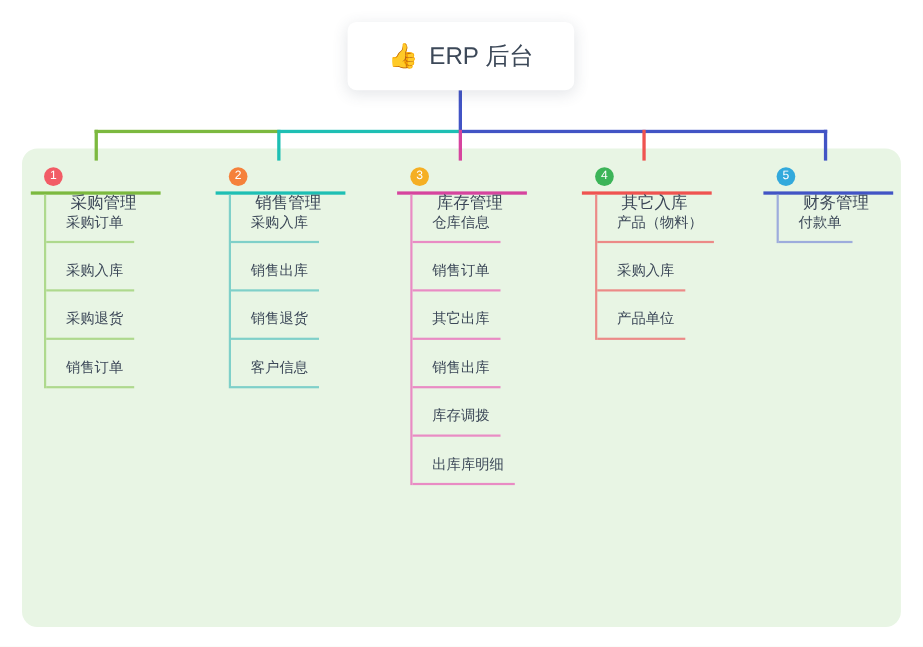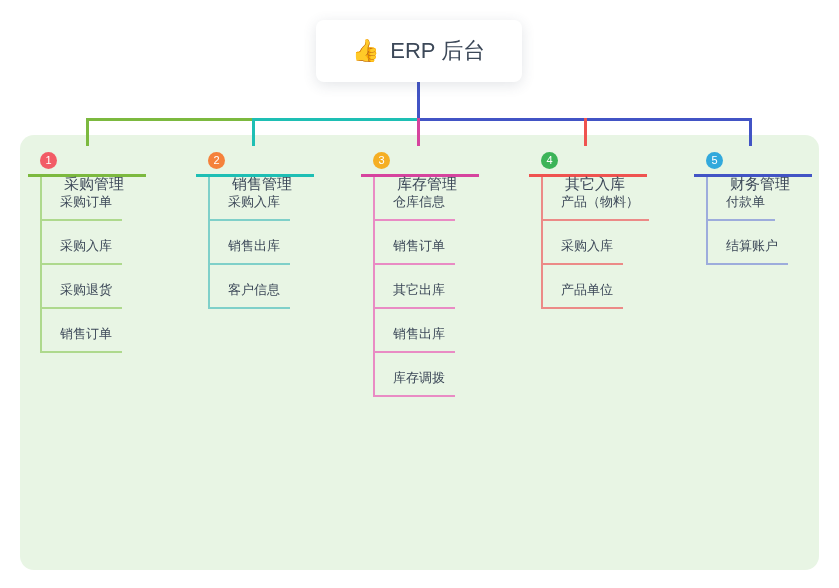--- a/index.html
+++ b/index.html
@@ -103,35 +103,37 @@
 </div>
 
 <div class="branch b2">
   <div class="branch-header">
     <span class="badge badge2">2</span>
     <span class="branch-label">销售管理</span>
   </div>
   <div class="children">
     <div class="child">采购入库</div>
     <div class="child">销售出库</div>
+    <div class="child">销售退货</div>
     <div class="child">客户信息</div>
   </div>
 </div>
 
 <div class="branch b3">
   <div class="branch-header">
     <span class="badge badge3">3</span>
     <span class="branch-label">库存管理</span>
   </div>
   <div class="children">
     <div class="child">仓库信息</div>
     <div class="child">销售订单</div>
     <div class="child">其它出库</div>
     <div class="child">销售出库</div>
     <div class="child">库存调拨</div>
+    <div class="child">出库库明细</div>
   </div>
 </div>
 
 <div class="branch b4">
   <div class="branch-header">
     <span class="badge badge4">4</span>
     <span class="branch-label">其它入库</span>
   </div>
   <div class="children">
     <div class="child">产品（物料）</div>
@@ -140,15 +142,14 @@
   </div>
 </div>
 
 <div class="branch b5">
   <div class="branch-header">
     <span class="badge badge5">5</span>
     <span class="branch-label">财务管理</span>
   </div>
   <div class="children">
     <div class="child">付款单</div>
-    <div class="child">结算账户</div>
   </div>
 </div>
 
 </body></html>

